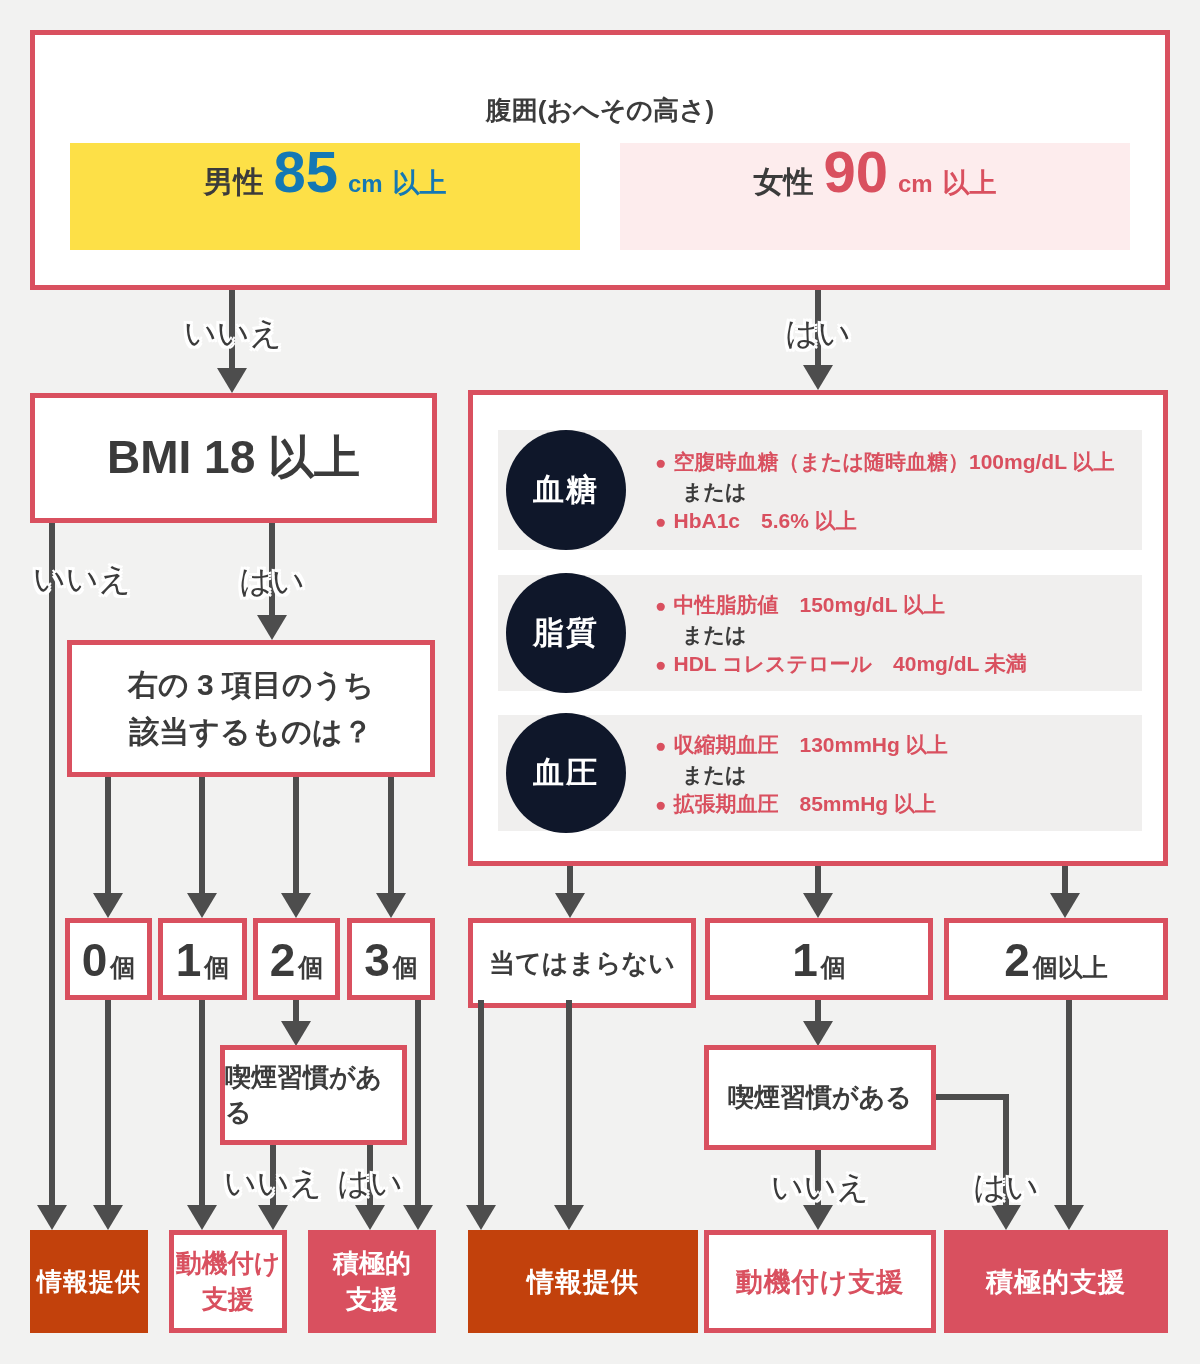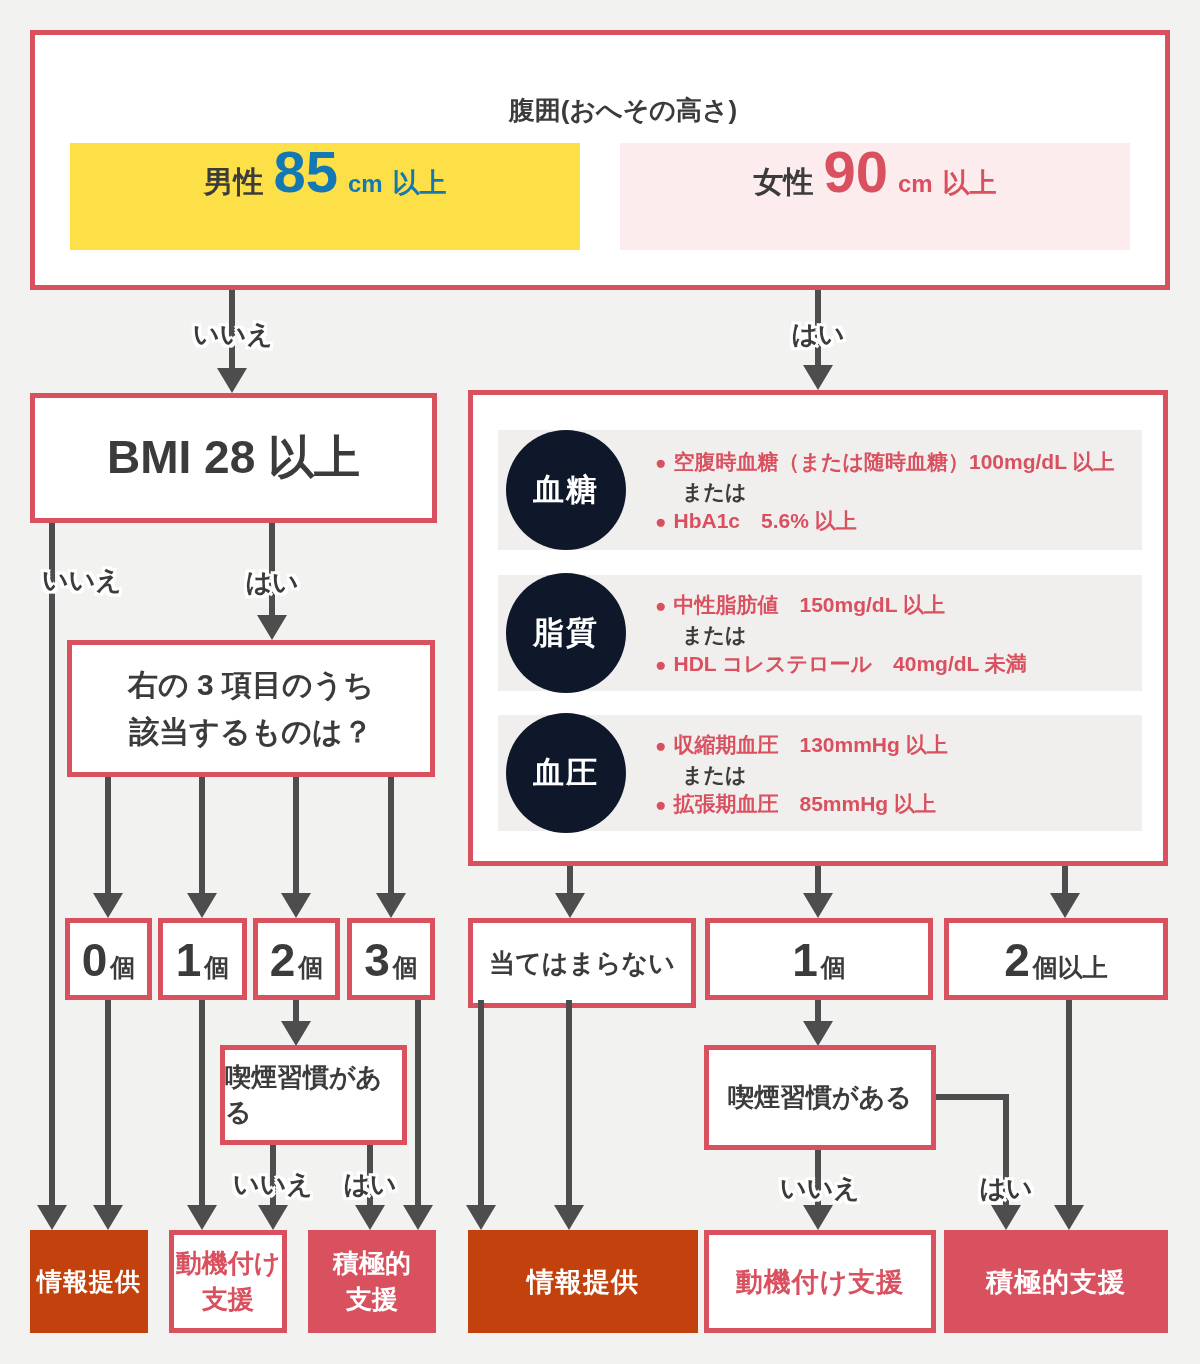--- a/index.html
+++ b/index.html
@@ -16,21 +16,21 @@
   }
   .box{position:absolute;box-sizing:border-box;background:#fff;border:5px solid #d9505f;}
   .fillblue{background:#c2410c;border:none;font-family:Liberation Mono, monospace;}
   .fillred{background:#d9505f;border:none;}
   .center{display:flex;align-items:center;justify-content:center;}
   .vline{position:absolute;width:6px;background:#4d4d4d;}
   .hline{position:absolute;height:6px;background:#4d4d4d;}
   .head{position:absolute;width:0;height:0;border-left:15px solid transparent;border-right:15px solid transparent;border-top:25px solid #4d4d4d;}
   .edge-label{
     position:absolute;transform:translate(-50%,-50%);
-    font-size:26px;font-weight:bold;color:#3b3b3b;white-space:nowrap;
+    font-size:32px;font-weight:normal;color:#3b3b3b;white-space:nowrap;
     text-shadow:-3px -3px 0 #fff,3px -3px 0 #fff,-3px 3px 0 #fff,3px 3px 0 #fff,0 -3px 0 #fff,0 3px 0 #fff,-3px 0 0 #fff,3px 0 0 #fff;
   }
   .title{position:absolute;font-weight:bold;color:#3b3b3b;}
   .gender-box{position:absolute;display:flex;align-items:baseline;justify-content:center;gap:10px;}
   .gender-label{font-size:30px;font-weight:bold;color:#3b3b3b;}
   .gender-value{font-size:58px;font-weight:bold;line-height:1;}
   .gender-unit{font-size:24px;font-weight:bold;}
   .gender-suffix{font-size:27px;font-weight:bold;}
   .blue-t{color:#1478b4;}
   .red-t{color:#d9505f;}
@@ -44,21 +44,21 @@
   .bullet{display:inline-block;margin-right:7px;font-size:19px;}
   .outcome{font-size:27px;font-weight:bold;letter-spacing:1px;}
   .outcome-two{font-size:26px;font-weight:bold;text-align:center;line-height:1.35;}
 </style>
 </head>
 <body>
 
 <div id="stage">
 
   <div class="box" style="left:30px;top:30px;width:1140px;height:260px;">
-    <div class="title" style="left:0;top:58px;width:100%;text-align:center;font-size:26px;margin-left:23px;">腹囲(おへその高さ)</div>
+    <div class="title" style="left:0;top:58px;width:100%;text-align:center;font-size:26px;">腹囲(おへその高さ)</div>
     <div class="gender-box" style="left:35px;top:108px;width:510px;height:107px;background:#fde047;">
       <span class="gender-label">男性</span>
       <span class="gender-value blue-t">85</span>
       <span class="gender-unit blue-t">cm</span>
       <span class="gender-suffix blue-t">以上</span>
     </div>
     <div class="gender-box" style="left:585px;top:108px;width:510px;height:107px;background:#fdeced;">
       <span class="gender-label">女性</span>
       <span class="gender-value red-t">90</span>
       <span class="gender-unit red-t">cm</span>
@@ -68,21 +68,21 @@
 
   <div class="vline" style="left:229px;top:290px;height:79px;"></div>
   <div class="head" style="left:217px;top:368px;"></div>
   <div class="edge-label" style="left:233px;top:334px;">いいえ</div>
 
   <div class="vline" style="left:815px;top:290px;height:76px;"></div>
   <div class="head" style="left:803px;top:365px;"></div>
   <div class="edge-label" style="left:818px;top:334px;">はい</div>
 
   <div class="box center" style="left:30px;top:393px;width:407px;height:130px;">
-    <span style="font-size:46px;font-weight:bold;">BMI 28 以上</span>
+    <span style="font-size:46px;font-weight:bold;">BMI 18 以上</span>
   </div>
 
   <div class="vline" style="left:49px;top:523px;height:683px;"></div>
   <div class="head" style="left:37px;top:1205px;"></div>
   <div class="edge-label" style="left:82px;top:580px;">いいえ</div>
 
   <div class="vline" style="left:269px;top:523px;height:93px;"></div>
   <div class="head" style="left:257px;top:615px;"></div>
   <div class="edge-label" style="left:272px;top:582px;">はい</div>
 

